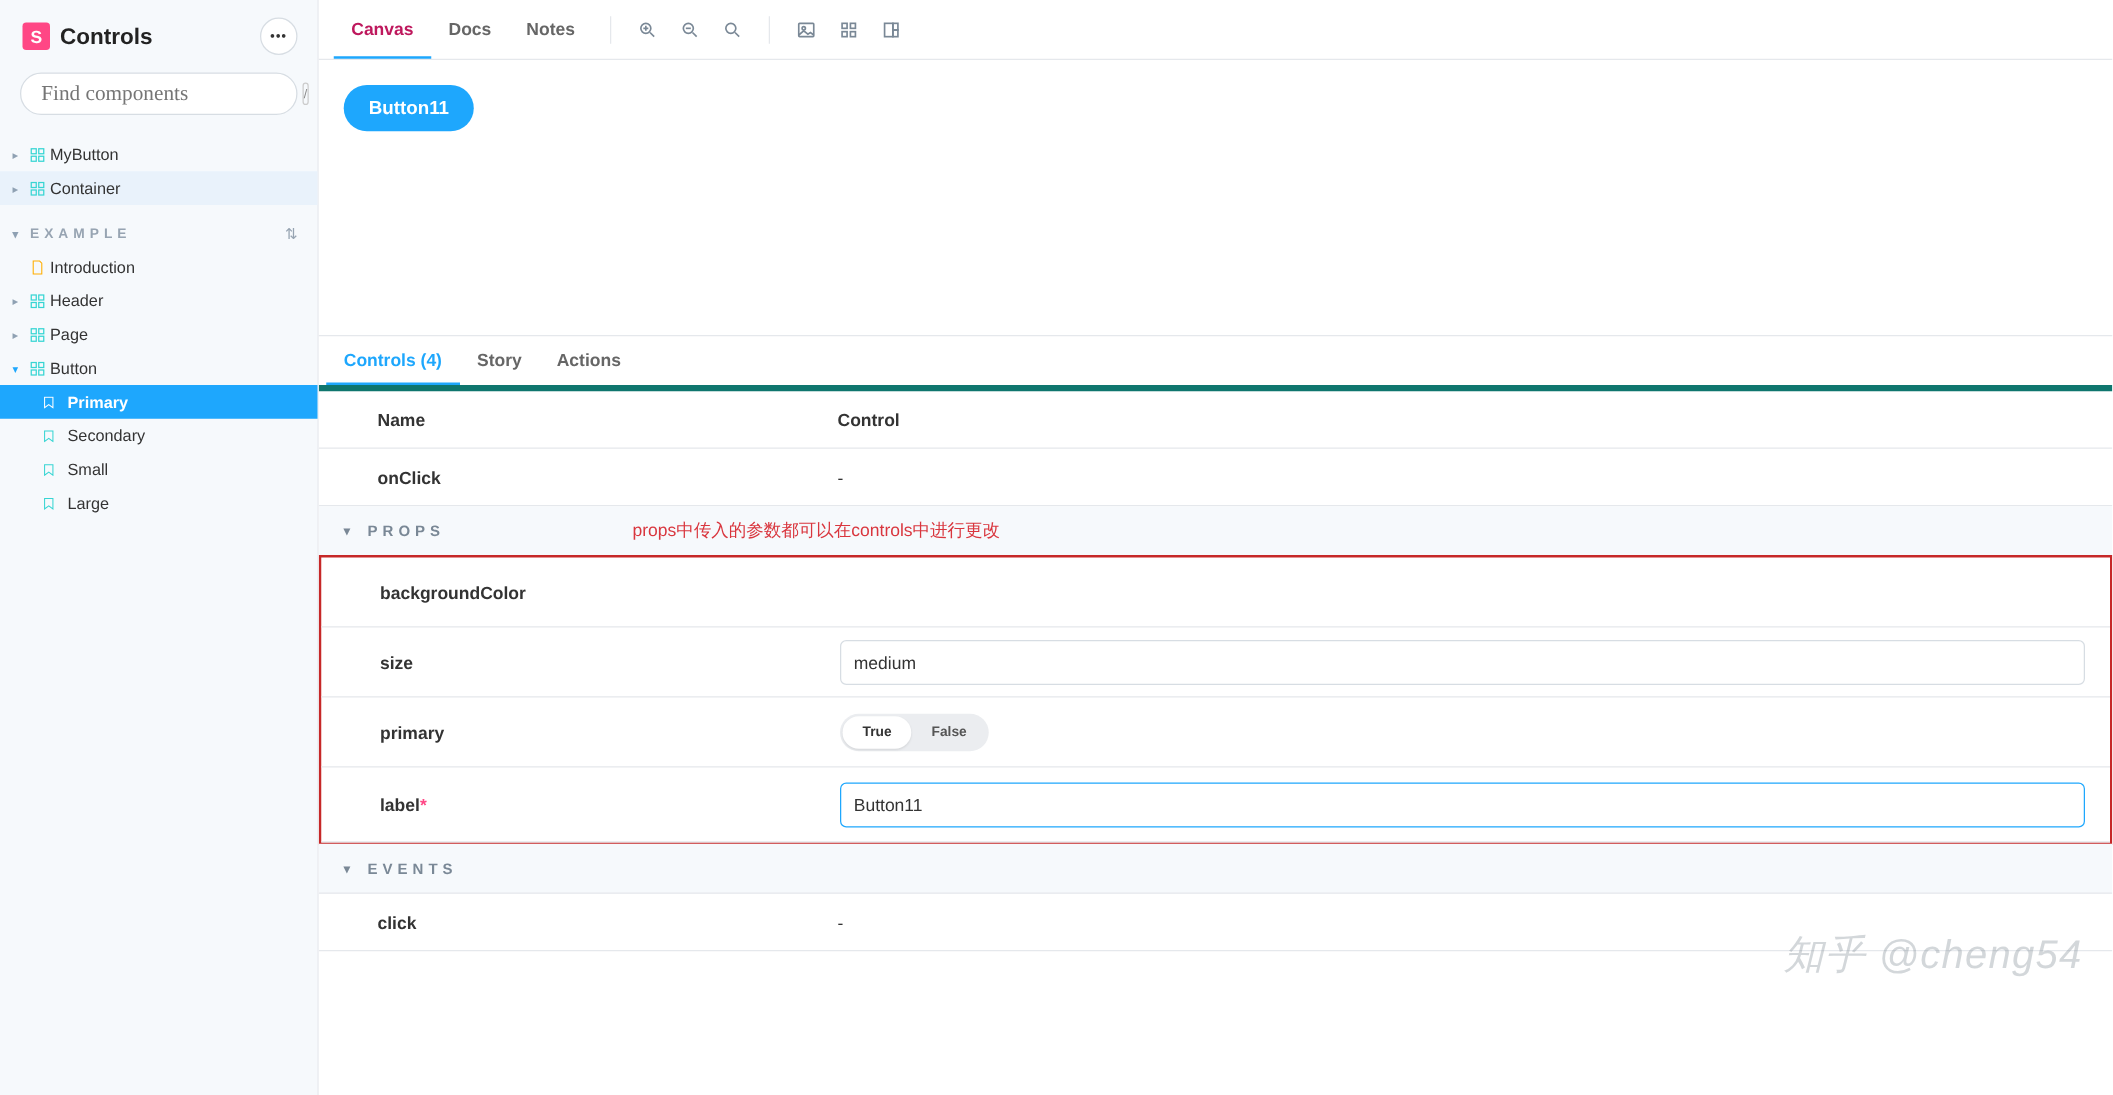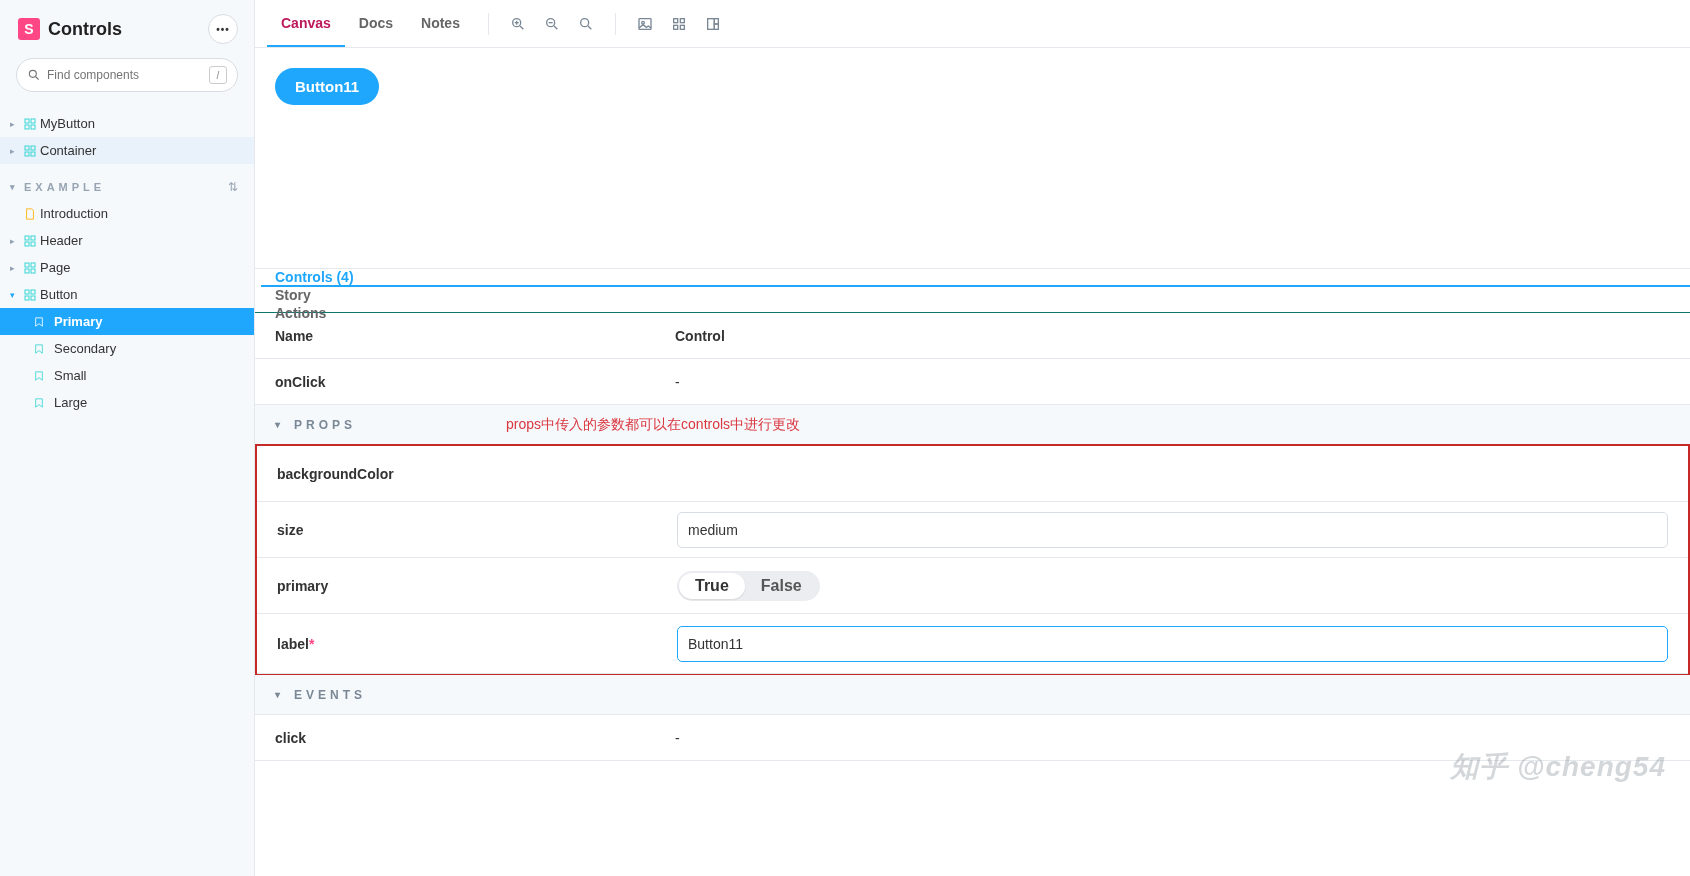--- a/index.html
+++ b/index.html
@@ -8,21 +8,21 @@
 
 .sidebar { width: 255px; background: #f6f9fc; border-right: 1px solid #e5e8ec; display: flex; flex-direction: column; }
 .sidebar-header { display: flex; align-items: center; justify-content: space-between; padding: 14px 16px 14px 18px; }
 .brand { display: flex; align-items: center; gap: 8px; }
 .brand-logo { width: 22px; height: 22px; background: #ff4785; border-radius: 3px; color: #fff; display: flex; align-items: center; justify-content: center; font-weight: 800; font-size: 14px; }
 .brand-name { font-weight: 800; font-size: 18px; color: #222; }
 .menu-btn { width: 30px; height: 30px; border-radius: 50%; border: 1px solid #d7dde3; background: #fff; display: flex; align-items: center; justify-content: center; cursor: pointer; color: #333; font-weight: 700; letter-spacing: 1px; font-size: 10px; }
 
 .search-wrap { padding: 0 16px 14px; }
 .search-box { position: relative; background: #fff; border: 1px solid #d7dde3; border-radius: 18px; height: 34px; display: flex; align-items: center; padding: 0 10px; }
-.search-box input { flex: 1; border: none; outline: none; font-size: 12px; color: #333; background: transparent; padding-left: 6px; }
+.search-box input { flex: 1; border: none; outline: none; font-size: 17px; color: #333; background: transparent; padding-left: 6px; font-family: Liberation Serif, serif; }
 .search-icon { width: 14px; height: 14px; color: #777; }
 .slash-key { width: 18px; height: 18px; border: 1px solid #ccc; border-radius: 3px; font-size: 10px; color: #888; display: flex; align-items: center; justify-content: center; }
 
 .tree { padding-top: 4px; }
 .tree-item { display: flex; align-items: center; height: 27px; padding-left: 10px; font-size: 13px; color: #333; cursor: pointer; gap: 4px; }
 .tree-item.selected-bg { background: #e9f2fb; }
 .tree-caret { width: 10px; color: #8fa1b3; font-size: 9px; }
 .comp-icon { width: 12px; height: 12px; color: #37d5d3; }
 .doc-icon-sm { width: 12px; height: 12px; color: #ffae00; }
 .story-icon { width: 10px; height: 10px; color: #37d5d3; }
@@ -47,51 +47,51 @@
 .tb-sep { width: 1px; height: 22px; background: #e5e8ec; margin: 0 10px; }
 .tb-icon { width: 30px; height: 30px; display: flex; align-items: center; justify-content: center; color: #7a8896; cursor: pointer; border-radius: 3px; }
 .tb-icon svg { width: 16px; height: 16px; }
 
 
 .canvas-area { padding: 20px; height: 220px; }
 .preview-btn { background: #1ea7fd; color: #fff; border: none; border-radius: 24px; padding: 10px 20px; font-size: 15px; font-weight: 700; cursor: pointer; }
 
 
 .addons { flex: 1; border-top: 1px solid #e5e8ec; display: flex; flex-direction: column; overflow: auto; }
-.addon-tabs { display: flex; height: 44px; border-bottom: 1px solid #0f766e; padding-left: 6px; flex-direction: column; }
+.addon-tabs { display: flex; height: 44px; border-bottom: 5px solid #0f766e; padding-left: 6px; }
 .addon-tab { padding: 0 14px; display: flex; align-items: center; font-size: 14px; color: #666; cursor: pointer; font-weight: 600; border-bottom: 2px solid transparent; gap: 4px; }
 .addon-tab.active { color: #1ea7fd; border-bottom-color: #1ea7fd; }
 
 .controls-table { display: flex; flex-direction: column; }
 .ct-row { display: flex; align-items: center; min-height: 46px; border-bottom: 1px solid #e5e8ec; padding: 0 20px; }
 .ct-row.header-row { font-weight: 700; color: #333; font-size: 14px; }
 .ct-row.section-row { background: #f6f9fc; color: #7a8896; font-size: 12px; letter-spacing: 4px; font-weight: 700; min-height: 40px; gap: 10px; }
-.ct-col-name { width: 400px; font-size: 14px; font-weight: 700; color: #333; }
+.ct-col-name { width: 368px; font-size: 14px; font-weight: 700; color: #333; margin-left: 27px; }
 .ct-col-control { flex: 1; font-size: 14px; color: #333; }
 .section-chevron { font-size: 10px; color: #7a8896; }
 .required-star { color: #ff4785; }
 
 .annotation { color: #d9363e; font-size: 14px; margin-left: 140px; font-weight: 400; letter-spacing: 0; }
 
 .props-box { border: 2px solid #c62828; margin: -1px 0; }
 
 .color-picker { display: flex; align-items: center; border: 1px solid #d7dde3; border-radius: 5px; height: 34px; width: 280px; padding: 0 8px; gap: 8px; color: #777; font-size: 14px; }
 .color-swatch { width: 18px; height: 18px; border: 1px solid #d7dde3; border-radius: 3px; background: #fafafa; }
 .color-swap { margin-left: auto; font-size: 12px; color: #555; font-family: monospace; }
 
 .select-box { border: 1px solid #d7dde3; border-radius: 5px; height: 36px; width: 100%; padding: 0 10px; font-size: 14px; color: #333; background: #fff; display: flex; align-items: center; }
 
 .toggle-group { display: inline-flex; background: #ebedf0; border-radius: 18px; padding: 2px; height: 30px; }
-.toggle-opt { padding: 0 16px; display: flex; align-items: center; font-size: 16px; font-weight: 700; color: #555; cursor: pointer; border-radius: 16px; }
+.toggle-opt { padding: 0 16px; display: flex; align-items: center; font-size: 11px; font-weight: 700; color: #555; cursor: pointer; border-radius: 16px; }
 .toggle-opt.active { background: #fff; box-shadow: 0 1px 2px rgba(0,0,0,0.1); color: #333; }
 
 .text-input { border: 1px solid #1ea7fd; border-radius: 5px; height: 36px; width: 100%; padding: 0 10px; font-size: 14px; color: #333; outline: none; }
 
 
-.watermark { position: fixed; right: 24px; bottom: 90px; font-size: 28px; font-style: italic; color: rgba(130,140,150,0.35); font-weight: 700; pointer-events: none; letter-spacing: 1px; }
+.watermark { position: fixed; right: 24px; bottom: 90px; font-size: 32px; font-style: italic; color: rgba(130,140,150,0.35); font-weight: 400; pointer-events: none; letter-spacing: 1px; }
 </style>
 </head>
 <body>
 
 <aside class="sidebar">
   <div class="sidebar-header">
     <div class="brand">
       <div class="brand-logo">S</div>
       <div class="brand-name">Controls</div>
     </div>

